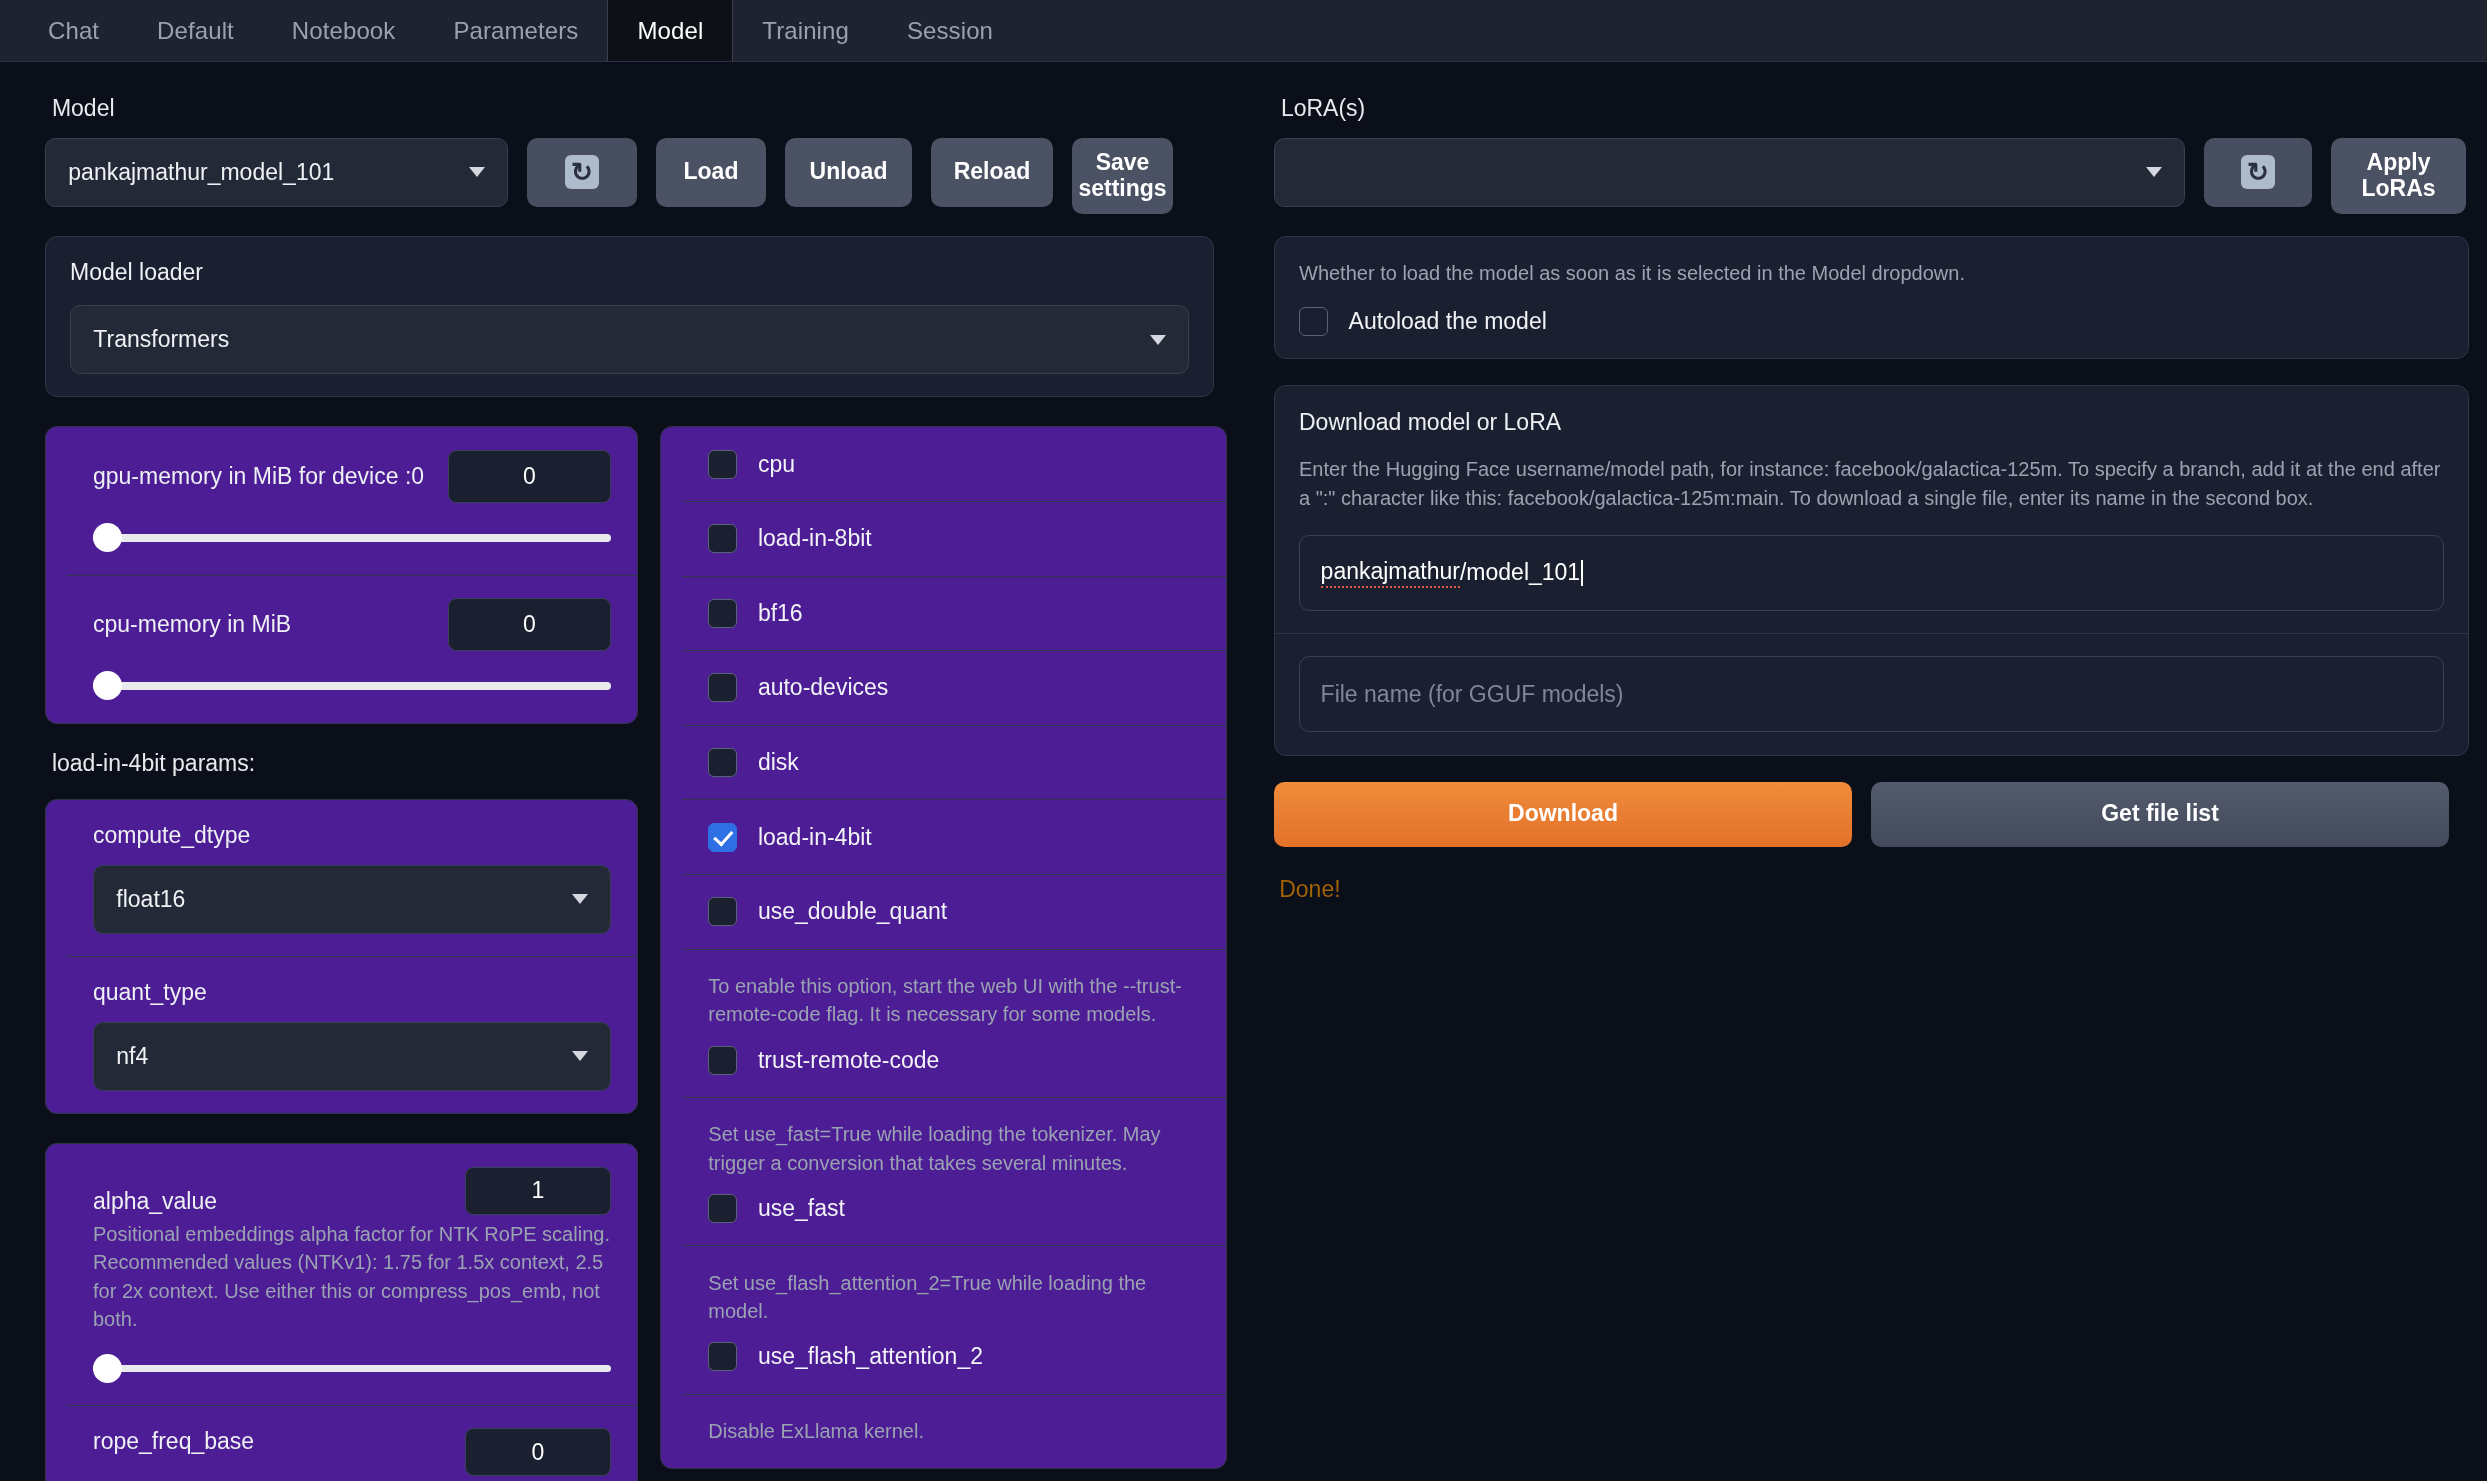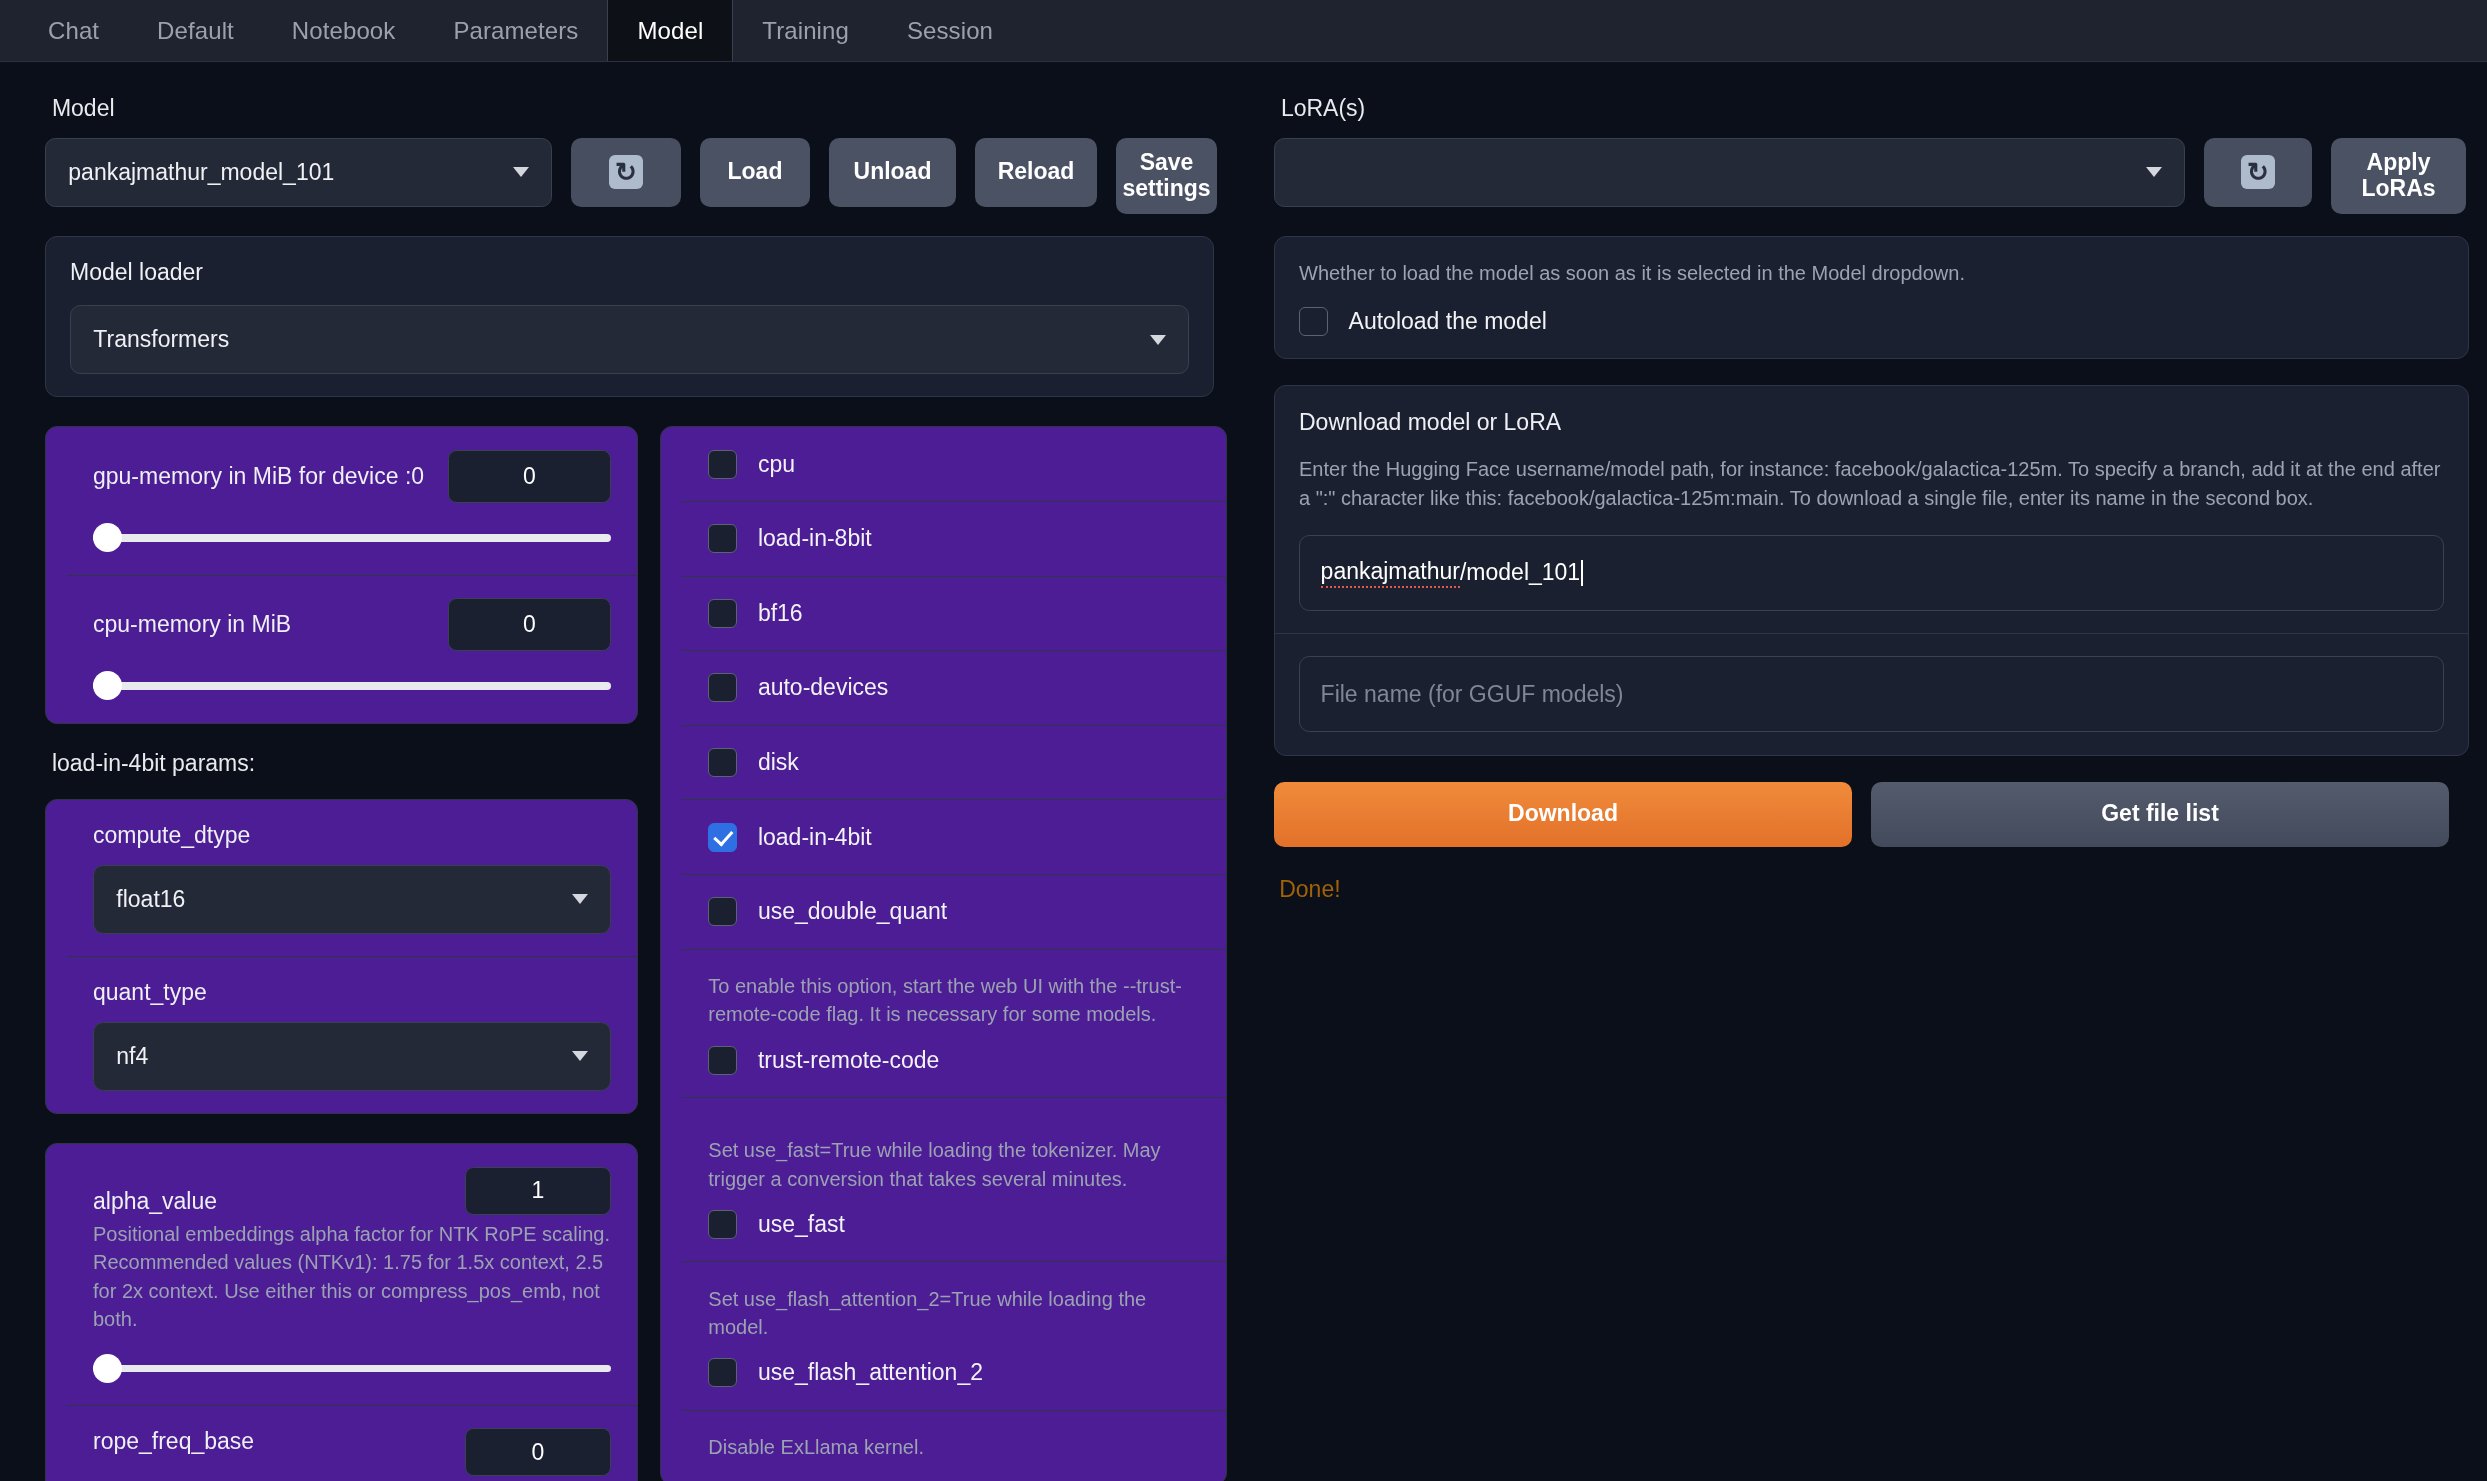--- a/index.html
+++ b/index.html
@@ -259,21 +259,21 @@
     </div>
 </div>
 
 <div class="page">
 
   <div class="col-left">
 
     <div class="section-label">Model</div>
 
     <div class="row">
-      <div class="dropdown" style="width:507px">
+      <div class="dropdown" style="width:463px">
         <span>pankajmathur_model_101</span>
         <span class="caret"></span>
       </div>
       <div class="btn icon-btn" style="height:69px">
         <span class="refresh-glyph">↻</span>
       </div>
       <div class="btn" style="width:110px;height:69px">
           <span>Load</span>
         </div>
       <div class="btn" style="width:127px;height:69px">
@@ -409,21 +409,21 @@
           </div>
 
           <div class="group-row">
             <div class="param-desc" style="margin-bottom:17px;margin-top:0">To enable this option, start the web UI with the --trust-remote-code flag. It is necessary for some models.</div>
             <div class="cbrow">
               <div class="cbox"></div>
               <span class="cb-label">trust-remote-code</span>
             </div>
           </div>
           <div class="group-row">
-            <div class="param-desc" style="margin-bottom:17px;margin-top:16px">Set use_fast=True while loading the tokenizer. May trigger a conversion that takes several minutes.</div>
+            <div class="param-desc" style="margin-bottom:17px;margin-top:0">Set use_fast=True while loading the tokenizer. May trigger a conversion that takes several minutes.</div>
             <div class="cbrow">
               <div class="cbox"></div>
               <span class="cb-label">use_fast</span>
             </div>
           </div>
           <div class="group-row">
             <div class="param-desc" style="margin-bottom:17px;margin-top:0">Set use_flash_attention_2=True while loading the model.</div>
             <div class="cbrow">
               <div class="cbox"></div>
               <span class="cb-label">use_flash_attention_2</span>

